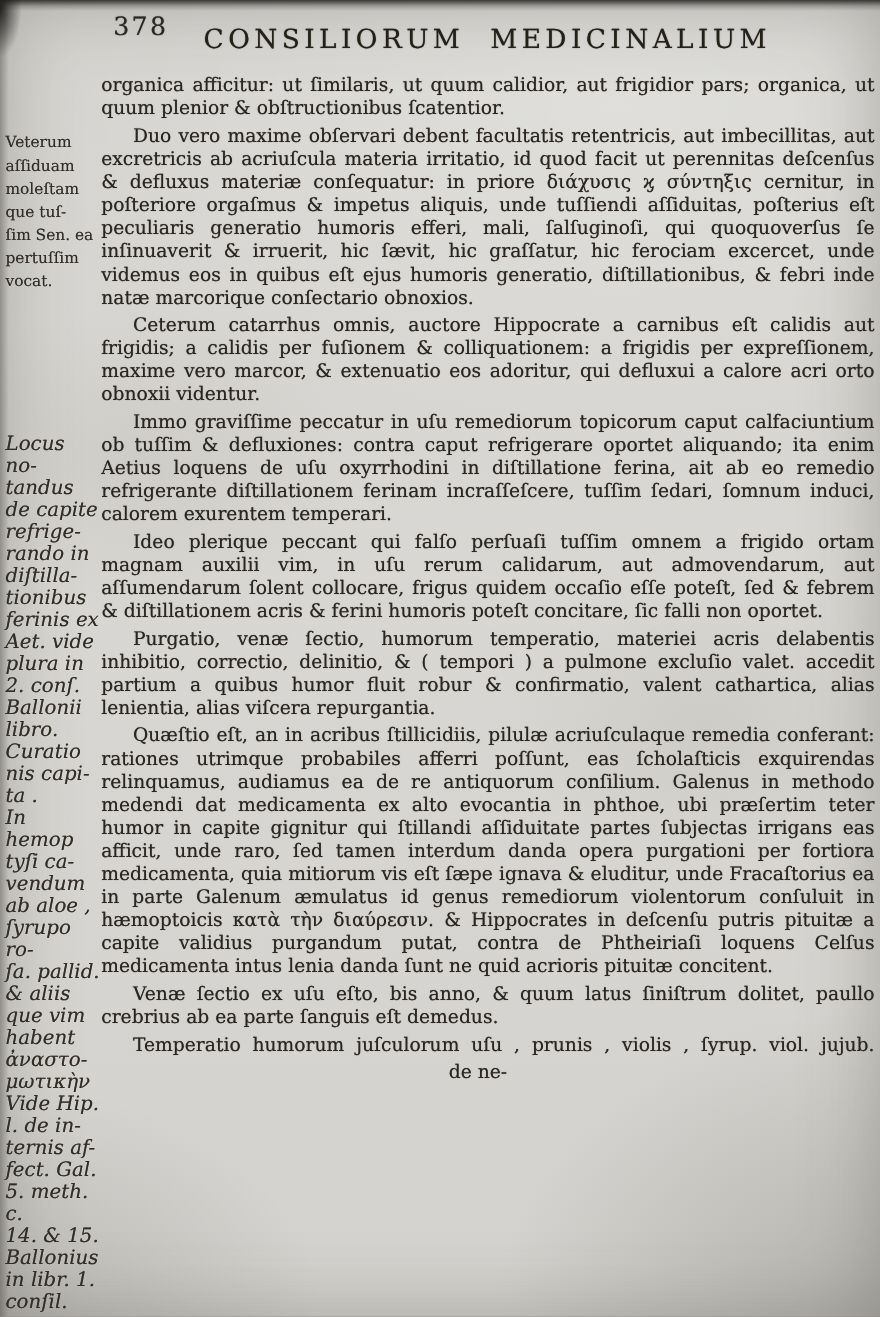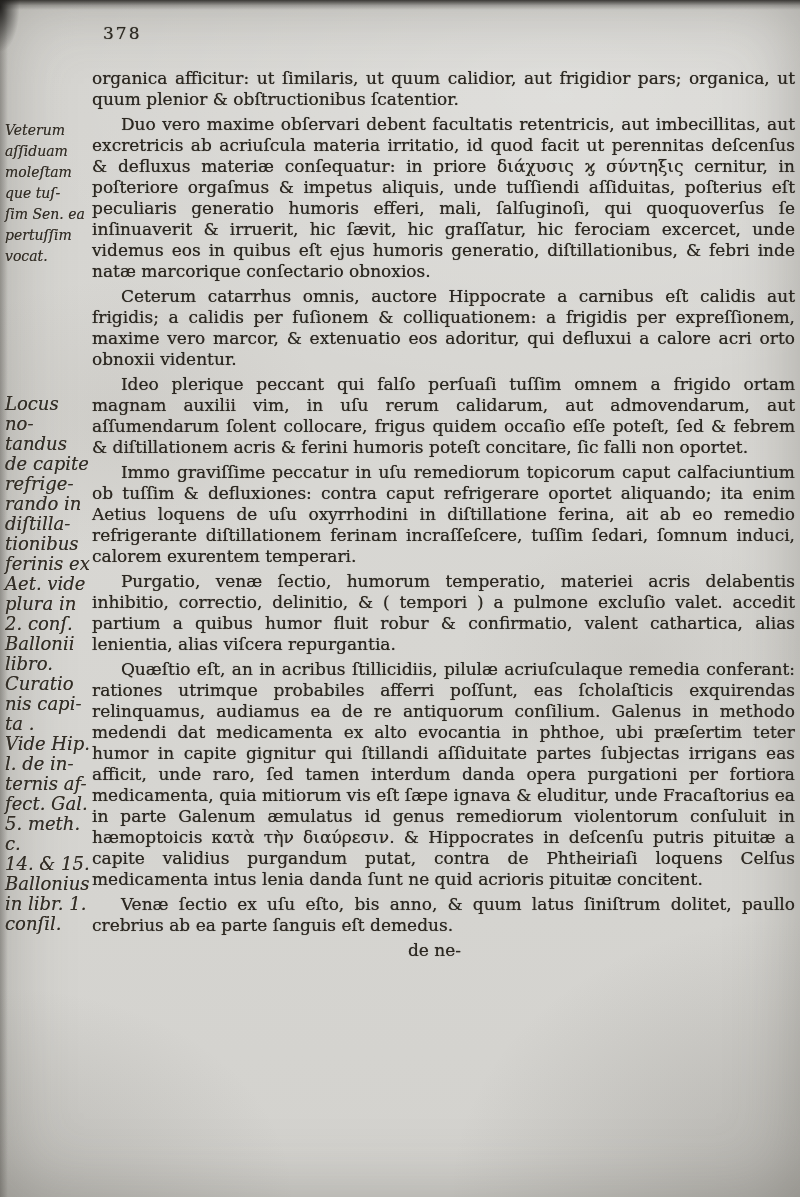--- a/index.html
+++ b/index.html
@@ -17,54 +17,55 @@
         box-shadow:inset 0 0 70px rgba(80,76,70,.35);}
   
   #edge-top{position:absolute;left:0;top:0;width:800px;height:10px;
         background:linear-gradient(180deg,rgba(35,33,30,.85),rgba(35,33,30,.25) 55%,rgba(35,33,30,0));}
   #edge-topleft{position:absolute;left:0;top:0;width:26px;height:70px;
         background:radial-gradient(ellipse 26px 60px at 0% 10%,rgba(25,24,22,.9),rgba(25,24,22,0) 75%);}
   #edge-left{position:absolute;left:0;top:0;width:8px;height:1197px;
         background:linear-gradient(90deg,rgba(60,57,52,.35),rgba(60,57,52,0));}
 
   
-  #page-number{position:absolute;left:103px;top:23px;font-size:17px;color:#2c2922;
+  #page-number{position:absolute;left:103px;top:12px;font-size:23px;color:#2c2922;
         letter-spacing:2px;text-shadow:0 0 1px rgba(44,40,32,.6);}
   #page-title{position:absolute;left:92px;top:22px;width:702px;text-align:center;
         font-size:24px;color:#242118;letter-spacing:4px;word-spacing:12px;
         text-shadow:0 0 1px rgba(40,36,28,.7);}
 
   
   #main-col{position:absolute;left:92px;top:68px;width:703px;color:#2b2720;
         font-size:17px;line-height:21px;text-align:justify;
         text-shadow:0 0 .7px rgba(45,40,32,.75);}
   #main-col p{margin:0 0 4px 0;text-indent:1.7em;}
   #main-col p.noindent{text-indent:0;}
   #main-col p.spread{text-align-last:justify;}
   #catchword{text-align:center;padding-right:18px;margin-top:1px;}
 
   
   .margin-note{position:absolute;left:5px;width:85px;color:#322d25;
-        font-style:italic;font-size:14px;line-height:21px;white-space:pre-line;
+        font-size:14px;line-height:21px;white-space:pre-line;
         text-shadow:0 0 .6px rgba(50,45,36,.6);}
   #margin-col{position:absolute;left:5px;top:394px;width:86px;color:#322d25;
         font-style:italic;font-size:18px;line-height:20px;
         text-shadow:0 0 .6px rgba(50,45,36,.6);}
   #margin-col p{margin:0;white-space:pre-line;}
 </style>
 </head>
 <body>
 
 <div id="page">
 
   <div id="edge-top"></div>
   <div id="edge-left"></div>
   <div id="edge-topleft"></div>
 
   <div id="page-number">378</div>
+  <div id="page-title">CONSILIORUM MEDICINALIUM</div>
 
   <div class="margin-note" style="top:120px;">Veterum
 aſſiduam
 moleſtam
 que tuſ-
 ſim Sen. ea
 pertuſſim
 vocat.</div>
 
   <div id="margin-col">
@@ -80,20 +81,31 @@
 Aet. vide
 plura in
 2. conſ.
 Ballonii
 libro.</p>
 
       <p>Curatio
 nis capi-
 ta .</p>
 
+      <p>In hemop
+tyſi ca-
+vendum
+ab aloe ,
+ſyrupo ro-
+ſa. pallid.
+&amp; aliis
+que vim
+habent
+ἀναστο-
+μωτικὴν</p>
 
       <p>Vide Hip.
 l. de in-
 ternis af-
 fect. Gal.
 5. meth. c.
 14. &amp; 15.
 Ballonius
 in libr. 1.
 conſil.</p>
@@ -102,29 +114,30 @@
 
   <div id="main-col">
     <div>
 
         <p class="noindent">organica afficitur: ut ſimilaris, ut quum calidior, aut frigidior pars; organica, ut quum plenior &amp; obſtructionibus ſcatentior.</p>
 
         <p>Duo vero maxime obſervari debent facultatis retentricis, aut imbecillitas, aut excretricis ab acriuſcula materia irritatio, id quod facit ut perennitas deſcenſus &amp; defluxus materiæ conſequatur: in priore διάχυσις ϗ σύντηξις cernitur, in poſteriore orgaſmus &amp; impetus aliquis, unde tuſſiendi aſſiduitas, poſterius eſt peculiaris generatio humoris efferi, mali, ſalſuginoſi, qui quoquoverſus ſe inſinuaverit &amp; irruerit, hic ſævit, hic graſſatur, hic ferociam excercet, unde videmus eos in quibus eſt ejus humoris generatio, diſtillationibus, &amp; febri inde natæ marcorique conſectario obnoxios.</p>
 
         <p>Ceterum catarrhus omnis, auctore Hippocrate a carnibus eſt calidis aut frigidis; a calidis per fuſionem &amp; colliquationem: a frigidis per expreſſionem, maxime vero marcor, &amp; extenuatio eos adoritur, qui defluxui a calore acri orto obnoxii videntur.</p>
 
+        <p>Immo graviſſime peccatur in uſu remediorum topicorum caput calfaciuntium ob tuſſim &amp; defluxiones: contra caput refrigerare oportet aliquando; ita enim Aetius loquens de uſu oxyrrhodini in diſtillatione ferina, ait ab eo remedio refrigerante diſtillationem ferinam incraſſeſcere, tuſſim ſedari, ſomnum induci, calorem exurentem temperari.</p>
+
         <p>Ideo plerique peccant qui falſo perſuaſi tuſſim omnem a frigido ortam magnam auxilii vim, in uſu rerum calidarum, aut admovendarum, aut aſſumendarum ſolent collocare, frigus quidem occaſio eſſe poteſt, ſed &amp; febrem &amp; diſtillationem acris &amp; ferini humoris poteſt concitare, ſic falli non oportet.</p>
-
-        <p>Immo graviſſime peccatur in uſu remediorum topicorum caput calfaciuntium ob tuſſim &amp; defluxiones: contra caput refrigerare oportet aliquando; ita enim Aetius loquens de uſu oxyrrhodini in diſtillatione ferina, ait ab eo remedio refrigerante diſtillationem ferinam incraſſeſcere, tuſſim ſedari, ſomnum induci, calorem exurentem temperari.</p>
 
         <p>Purgatio, venæ ſectio, humorum temperatio, materiei acris delabentis inhibitio, correctio, delinitio, &amp; ( tempori ) a pulmone excluſio valet. accedit partium a quibus humor fluit robur &amp; confirmatio, valent cathartica, alias lenientia, alias viſcera repurgantia.</p>
 
 
         <p>Quæſtio eſt, an in acribus ſtillicidiis, pilulæ acriuſculaque remedia conferant: rationes utrimque probabiles afferri poſſunt, eas ſcholaſticis exquirendas relinquamus, audiamus ea de re antiquorum conſilium. Galenus in methodo medendi dat medicamenta ex alto evocantia in phthoe, ubi præſertim teter humor in capite gignitur qui ſtillandi aſſiduitate partes ſubjectas irrigans eas afficit, unde raro, ſed tamen interdum danda opera purgationi per fortiora medicamenta, quia mitiorum vis eſt ſæpe ignava &amp; eluditur, unde Fracaſtorius ea in parte Galenum æmulatus id genus remediorum violentorum conſuluit in hæmoptoicis κατὰ τὴν διαύρεσιν. &amp; Hippocrates in deſcenſu putris pituitæ a capite validius purgandum putat, contra de Phtheiriaſi loquens Celſus medicamenta intus lenia danda ſunt ne quid acrioris pituitæ concitent.</p>
 
         <p>Venæ ſectio ex uſu eſto, bis anno, &amp; quum latus ſiniſtrum dolitet, paullo crebrius ab ea parte ſanguis eſt demedus.</p>
 
 
+        <p class="spread">Temperatio humorum juſculorum uſu , prunis , violis , ſyrup. viol. jujub.</p>
       </div>
     <div id="catchword">de ne-</div>
   </div>
 
 </div>
 
 </body></html>

